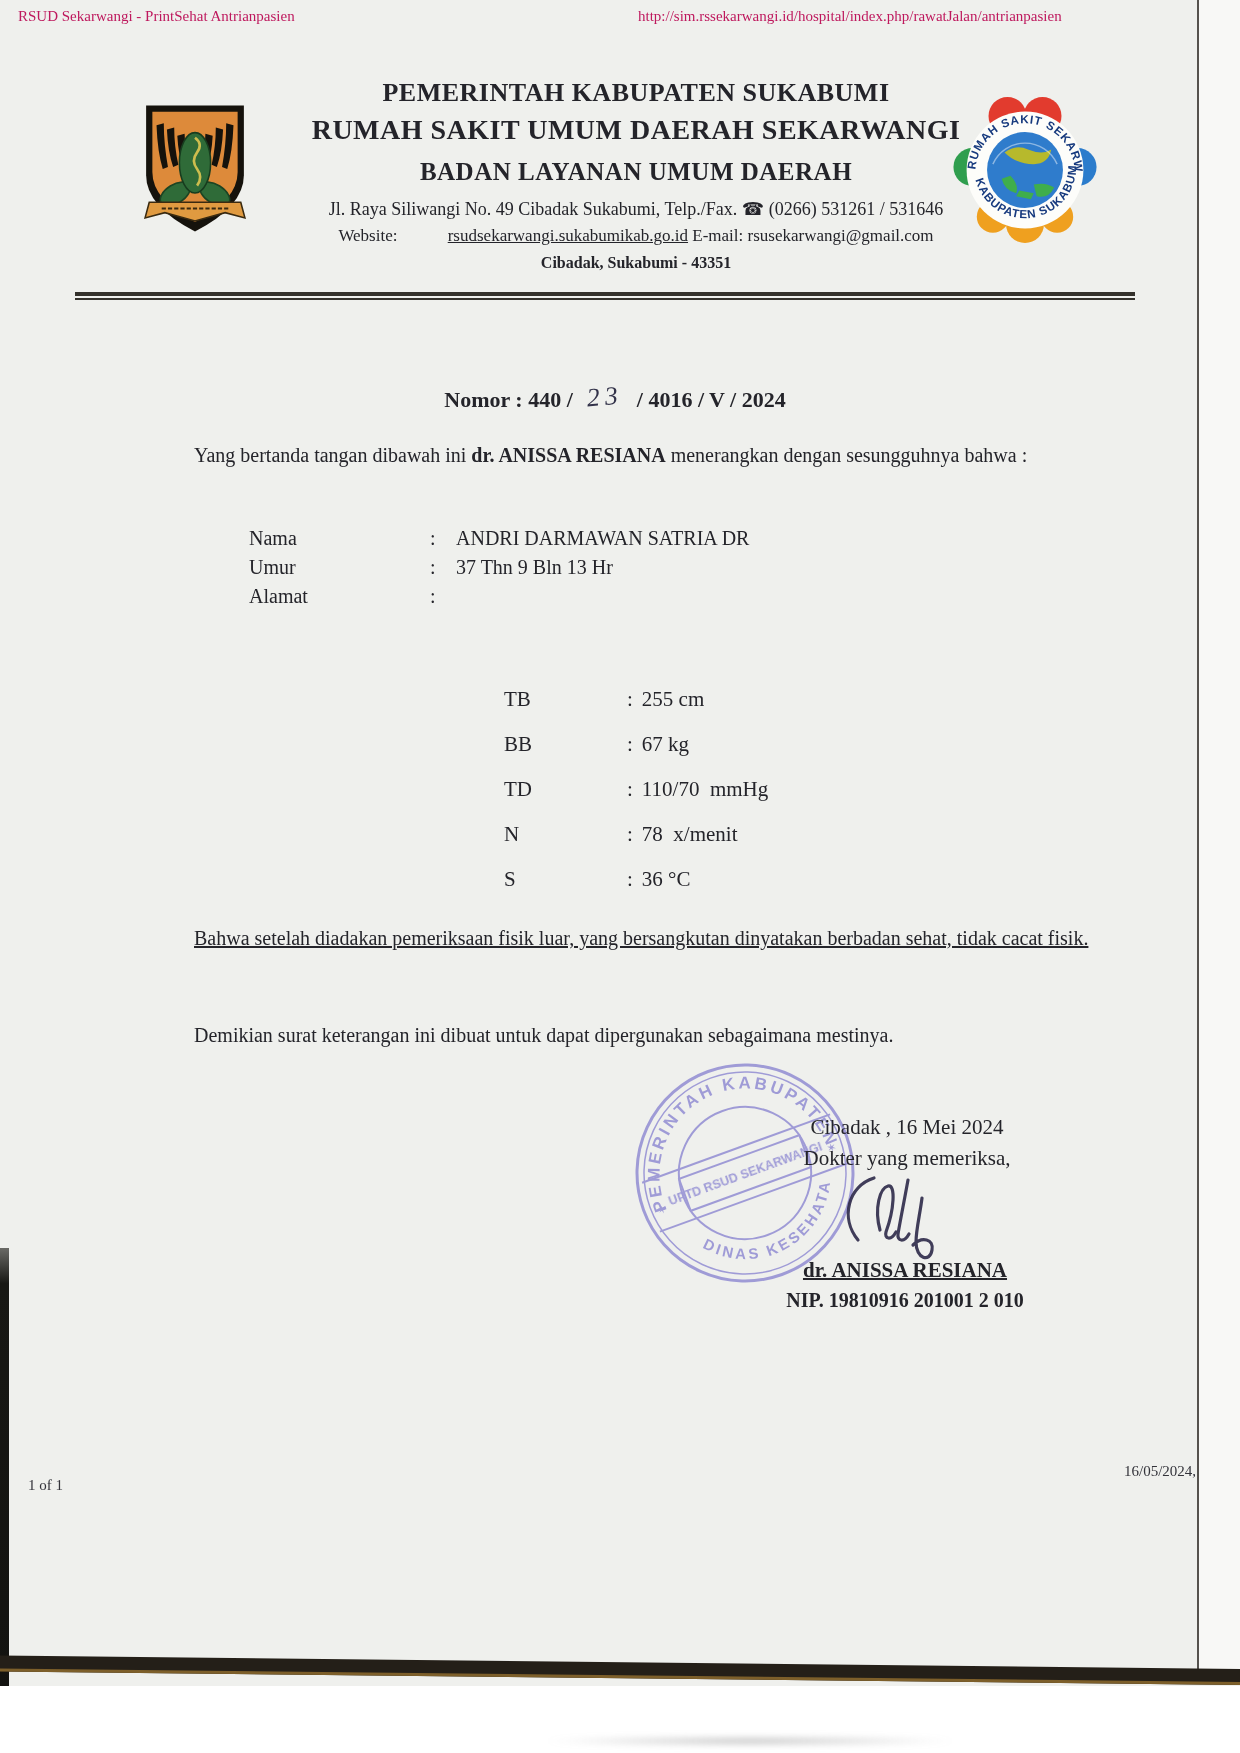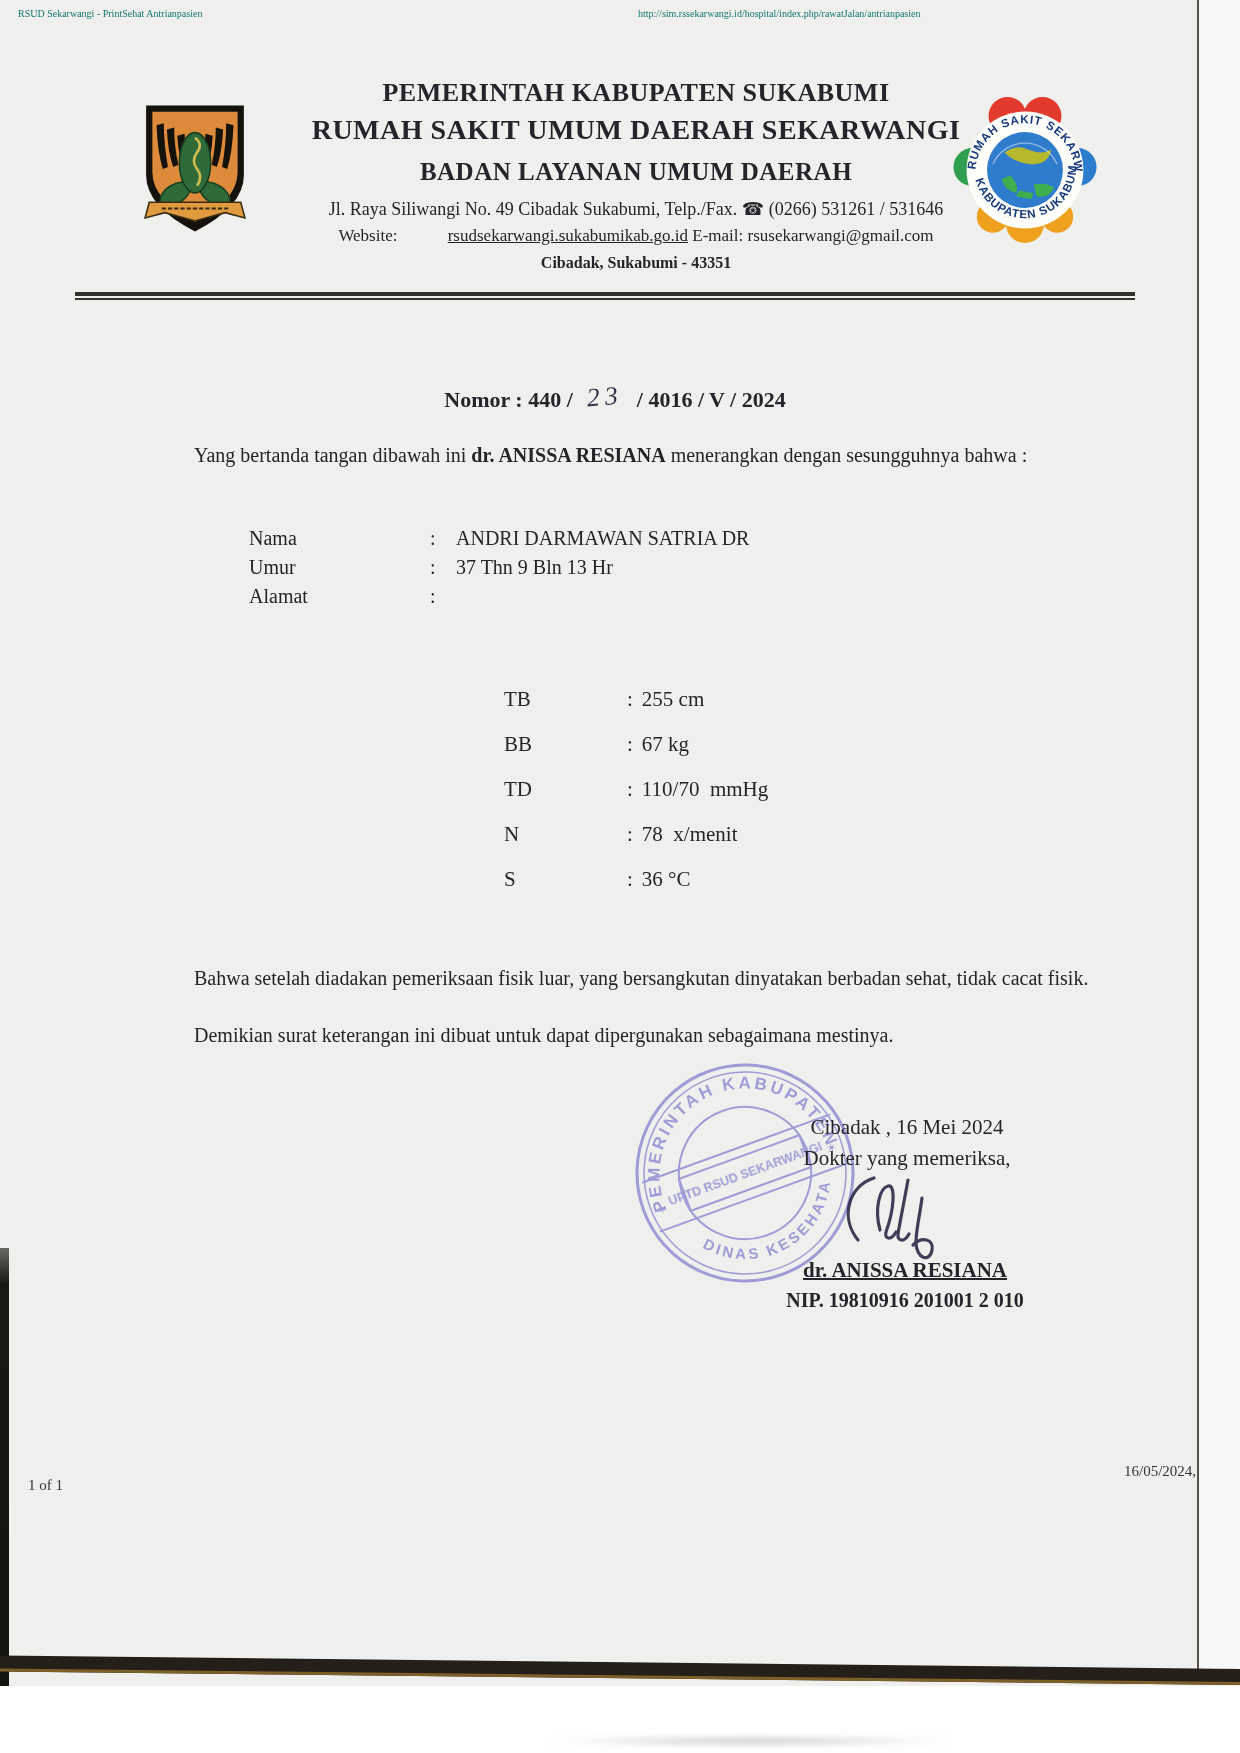--- a/index.html
+++ b/index.html
@@ -4,21 +4,21 @@
 <style>
   html,body{margin:0;padding:0;background:#ffffff;}
   .page{
     position:relative;width:1240px;height:1753px;overflow:hidden;
     background:#eff0ed;
     font-family:"Liberation Serif", serif;
     color:#24242a;
   }
   .abs{position:absolute;}
   
-  .ph{font-size:10px;color:#0f766e;white-space:nowrap;}
+  .ph{font-size:15px;color:#be185d;white-space:nowrap;}
   .ph-left{left:18px;top:8px;}
   .ph-right{left:638px;top:8px;}
   
   .scan-line-right{left:1197px;top:0;width:2px;height:1676px;background:#55524e;}
   .scan-strip-right{left:1199px;top:0;width:41px;height:1676px;background:#f8f8f6;}
   .scan-left-dark{left:0;top:1248px;width:9px;height:446px;background:linear-gradient(#6a6a66,#181814 8%,#131310);}
   .bottom-white{left:0;top:1686px;width:1240px;height:67px;background:#ffffff;}
   .bottom-bar{left:-8px;top:1669px;width:1256px;height:13px;background:#241f18;border-bottom:3px solid #7d5f2a;transform:rotate(0.62deg);transform-origin:100% 0;}
   .smudge{left:540px;top:1736px;width:420px;height:10px;background:radial-gradient(ellipse at center, rgba(110,110,110,.45), rgba(110,110,110,0) 70%);filter:blur(3px);}
   
@@ -34,21 +34,21 @@
   .logo-left{left:143px;top:98px;}
   .logo-right{left:952px;top:94px;}
   
   .doc-title{left:0;top:350px;width:1230px;text-align:center;font-size:23px;font-weight:bold;letter-spacing:.5px;}
   .doc-title .tline{border-bottom:3px solid #2b2b30;padding:0 3px 2px 3px;}
   .doc-number{left:0;top:384px;width:1230px;text-align:center;font-size:22px;font-weight:bold;}
   .hand{display:inline-block;font-style:italic;font-weight:400;font-size:26px;color:#33334a;transform:rotate(-5deg) translateY(-2px);margin:0 14px;letter-spacing:5px;}
   
   .para{left:88px;width:1048px;font-size:20px;line-height:30px;text-indent:106px;text-align:justify;}
   .para-intro{top:440px;}
-  .para-close1{top:962px;line-height:32px;}
+  .para-close1{top:922px;line-height:32px;text-decoration:underline;}
   .para-close2{top:1020px;}
   .b{font-weight:bold;}
   
   .fields{left:249px;top:524px;font-size:20px;line-height:29px;}
   .frow{display:flex;}
   .flabel{width:181px;}
   .fcolon{width:26px;}
   .fvalue{white-space:pre-line;}
   
   .vitals{left:472px;top:687px;font-size:21px;margin-left:32px;}

